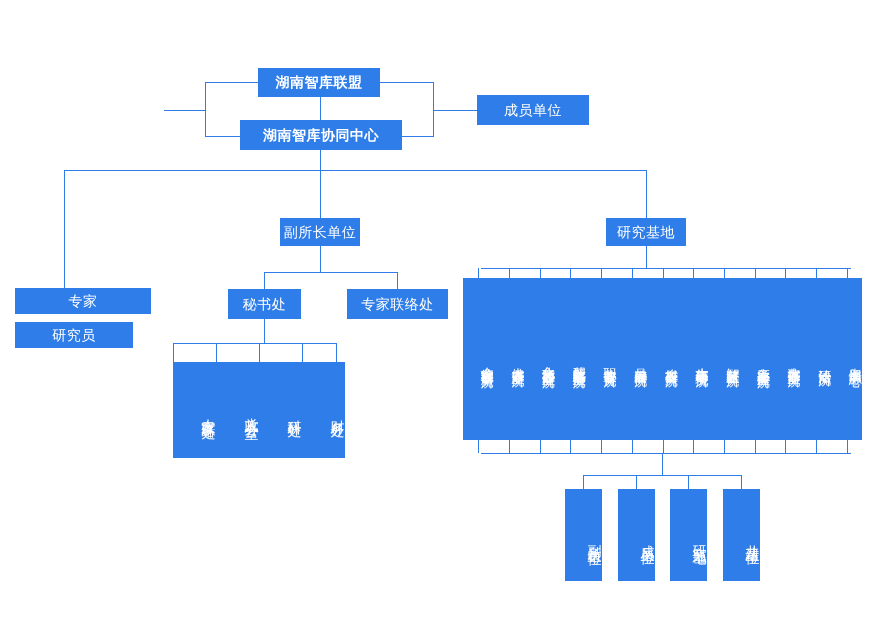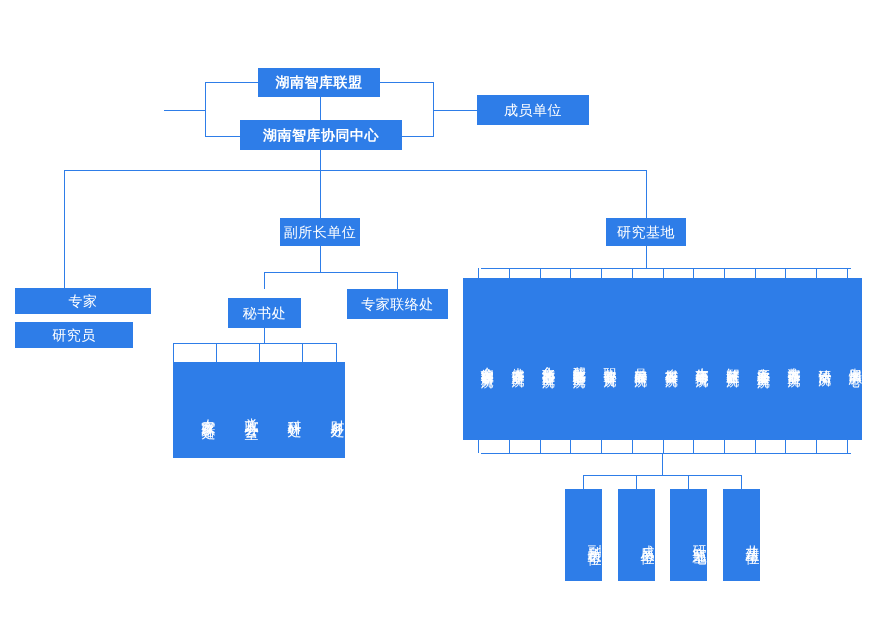--- a/index.html
+++ b/index.html
@@ -107,21 +107,21 @@
 
   <div class="box" style="left:280px;top:218px;width:80px;height:28px;font-size:14px;">
     <span>副所长单位</span>
   </div>
 
   <div class="ln lnv" style="left:320px;top:246px;height:26px;"></div>
   <div class="ln lnh" style="left:264px;top:272px;width:133px;"></div>
   <div class="ln lnv" style="left:264px;top:272px;height:17px;"></div>
   <div class="ln lnv" style="left:397px;top:272px;height:17px;"></div>
 
-  <div class="box" style="left:228px;top:298px;width:73px;height:30px;font-size:14px;">
+  <div class="box" style="left:228px;top:289px;width:73px;height:30px;font-size:14px;">
     <span>秘书处</span>
   </div>
   <div class="box" style="left:347px;top:289px;width:101px;height:30px;font-size:14px;">
     <span>专家联络处</span>
   </div>
 
   <div class="ln lnv" style="left:264px;top:319px;height:24px;"></div>
   <div class="ln lnh" style="left:173px;top:343px;width:163px;"></div>
   <div class="ln lnv" style="left:173px;top:343px;height:19px;"></div>
   <div class="ln lnv" style="left:216px;top:343px;height:19px;"></div>

